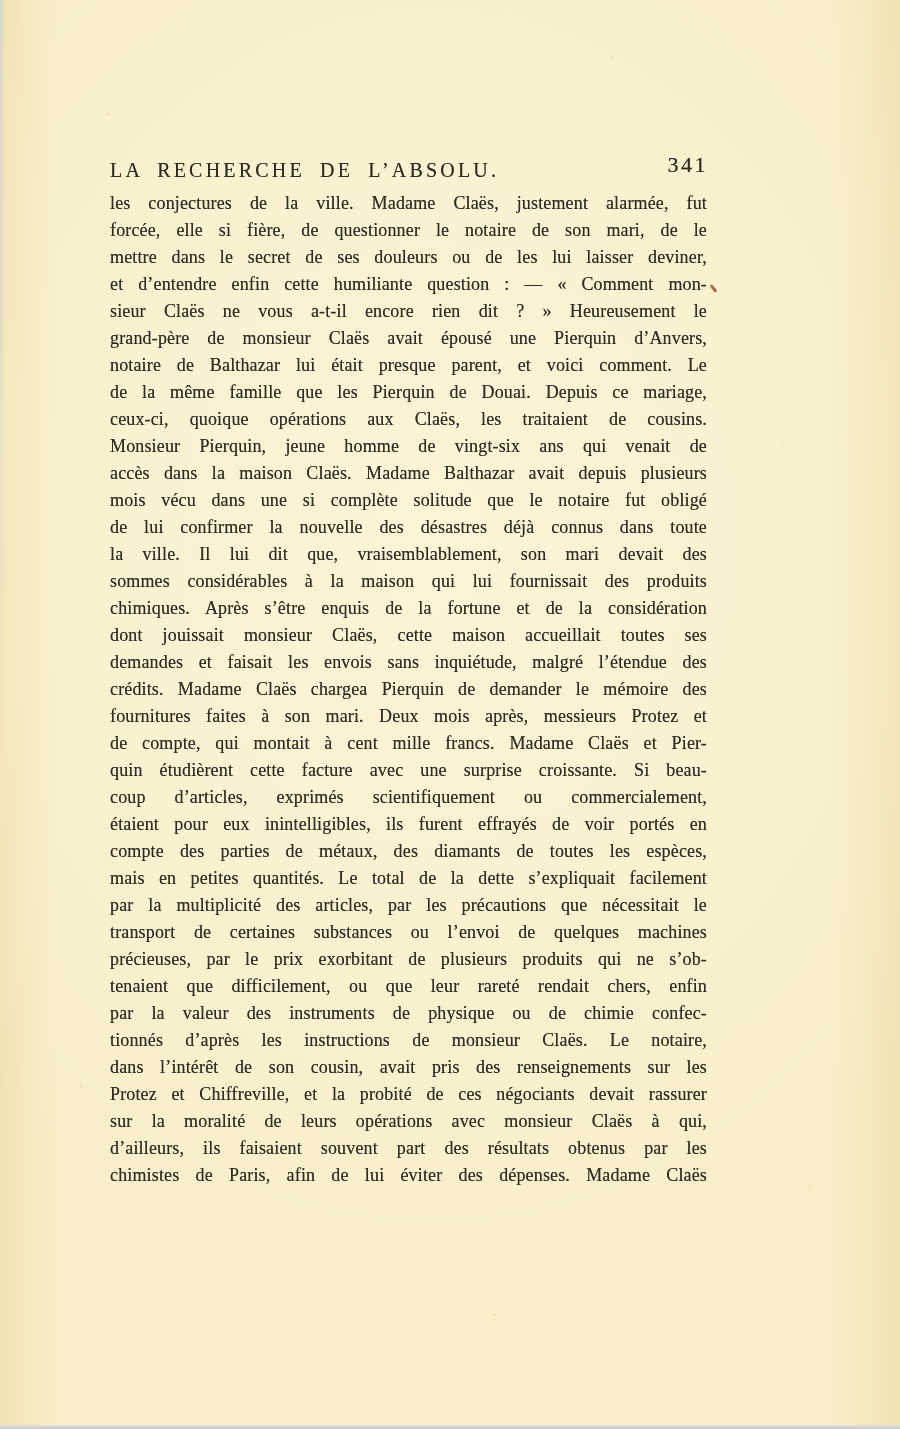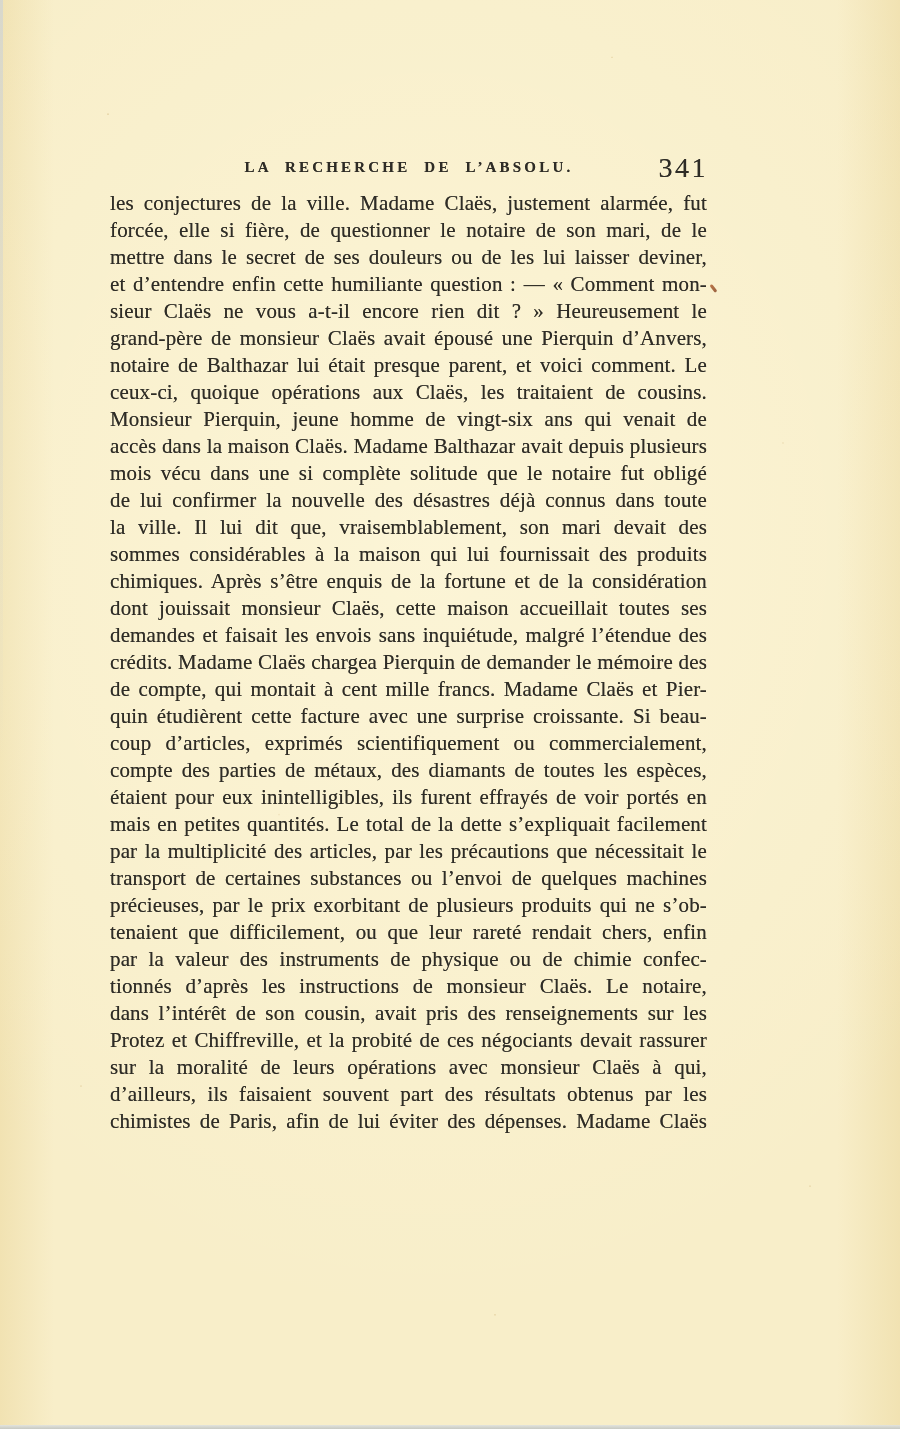--- a/index.html
+++ b/index.html
@@ -34,50 +34,50 @@
   }
   .header-row {
     position: absolute;
     left: 110px;
     top: 155px;
     width: 598px;
     height: 26px;
   }
   .running-title {
     display: block;
-    text-align: center;
-    font-size: 15px;
-    font-weight: 700;
+    text-align: left;
+    font-size: 20px;
+    font-weight: 400;
     letter-spacing: 3.2px;
     word-spacing: 7px;
     color: var(--ink);
     padding-top: 4px;
     text-shadow: 0 0 0.5px rgba(46,44,38,0.6);
   }
   .folio {
     position: absolute;
     right: 0;
     top: -3px;
-    font-size: 28px;
+    font-size: 22px;
     letter-spacing: 2.5px;
     font-weight: 400;
     color: var(--ink);
     text-shadow: 0 0 0.6px rgba(46,44,38,0.75);
   }
   .body-block {
     position: absolute;
     left: 110px;
     top: 190px;
     width: 597px;
   }
   .text-line {
     height: 27px;
     line-height: 27px;
     overflow: hidden;
-    font-size: 21px;
+    font-size: 18px;
     letter-spacing: 0.15px;
     text-align: justify;
     text-align-last: justify;
     color: var(--ink);
     text-shadow: 0 0 0.5px rgba(46,44,38,0.65);
     white-space: normal;
   }
   .ghost-clip {
     position: absolute;
     left: 735px;
@@ -130,36 +130,38 @@
   </div>
 
   <div class="body-block">
       <div class="text-line">les conjectures de la ville. Madame Claës, justement alarmée, fut</div>
       <div class="text-line">forcée, elle si fière, de questionner le notaire de son mari, de le</div>
       <div class="text-line">mettre dans le secret de ses douleurs ou de les lui laisser deviner,</div>
       <div class="text-line">et d’entendre enfin cette humiliante question : — « Comment mon-</div>
       <div class="text-line">sieur Claës ne vous a-t-il encore rien dit ? » Heureusement le</div>
       <div class="text-line">grand-père de monsieur Claës avait épousé une Pierquin d’Anvers,</div>
       <div class="text-line">notaire de Balthazar lui était presque parent, et voici comment. Le</div>
+      <div class="text-line">de la même famille que les Pierquin de Douai. Depuis ce mariage,</div>
       <div class="text-line">ceux-ci, quoique opérations aux Claës, les traitaient de cousins.</div>
       <div class="text-line">Monsieur Pierquin, jeune homme de vingt-six ans qui venait de</div>
       <div class="text-line">accès dans la maison Claës. Madame Balthazar avait depuis plusieurs</div>
       <div class="text-line">mois vécu dans une si complète solitude que le notaire fut obligé</div>
       <div class="text-line">de lui confirmer la nouvelle des désastres déjà connus dans toute</div>
       <div class="text-line">la ville. Il lui dit que, vraisemblablement, son mari devait des</div>
       <div class="text-line">sommes considérables à la maison qui lui fournissait des produits</div>
       <div class="text-line">chimiques. Après s’être enquis de la fortune et de la considération</div>
       <div class="text-line">dont jouissait monsieur Claës, cette maison accueillait toutes ses</div>
       <div class="text-line">demandes et faisait les envois sans inquiétude, malgré l’étendue des</div>
       <div class="text-line">crédits. Madame Claës chargea Pierquin de demander le mémoire des</div>
+      <div class="text-line">fournitures faites à son mari. Deux mois après, messieurs Protez et</div>
       <div class="text-line">de compte, qui montait à cent mille francs. Madame Claës et Pier-</div>
       <div class="text-line">quin étudièrent cette facture avec une surprise croissante. Si beau-</div>
       <div class="text-line">coup d’articles, exprimés scientifiquement ou commercialement,</div>
+      <div class="text-line">étaient pour eux inintelligibles, ils furent effrayés de voir portés en</div>
       <div class="text-line">compte des parties de métaux, des diamants de toutes les espèces,</div>
-      <div class="text-line">étaient pour eux inintelligibles, ils furent effrayés de voir portés en</div>
       <div class="text-line">mais en petites quantités. Le total de la dette s’expliquait facilement</div>
       <div class="text-line">par la multiplicité des articles, par les précautions que nécessitait le</div>
       <div class="text-line">transport de certaines substances ou l’envoi de quelques machines</div>
       <div class="text-line">précieuses, par le prix exorbitant de plusieurs produits qui ne s’ob-</div>
       <div class="text-line">tenaient que difficilement, ou que leur rareté rendait chers, enfin</div>
       <div class="text-line">par la valeur des instruments de physique ou de chimie confec-</div>
       <div class="text-line">tionnés d’après les instructions de monsieur Claës. Le notaire,</div>
       <div class="text-line">dans l’intérêt de son cousin, avait pris des renseignements sur les</div>
       <div class="text-line">Protez et Chiffreville, et la probité de ces négociants devait rassurer</div>
       <div class="text-line">sur la moralité de leurs opérations avec monsieur Claës à qui,</div>

